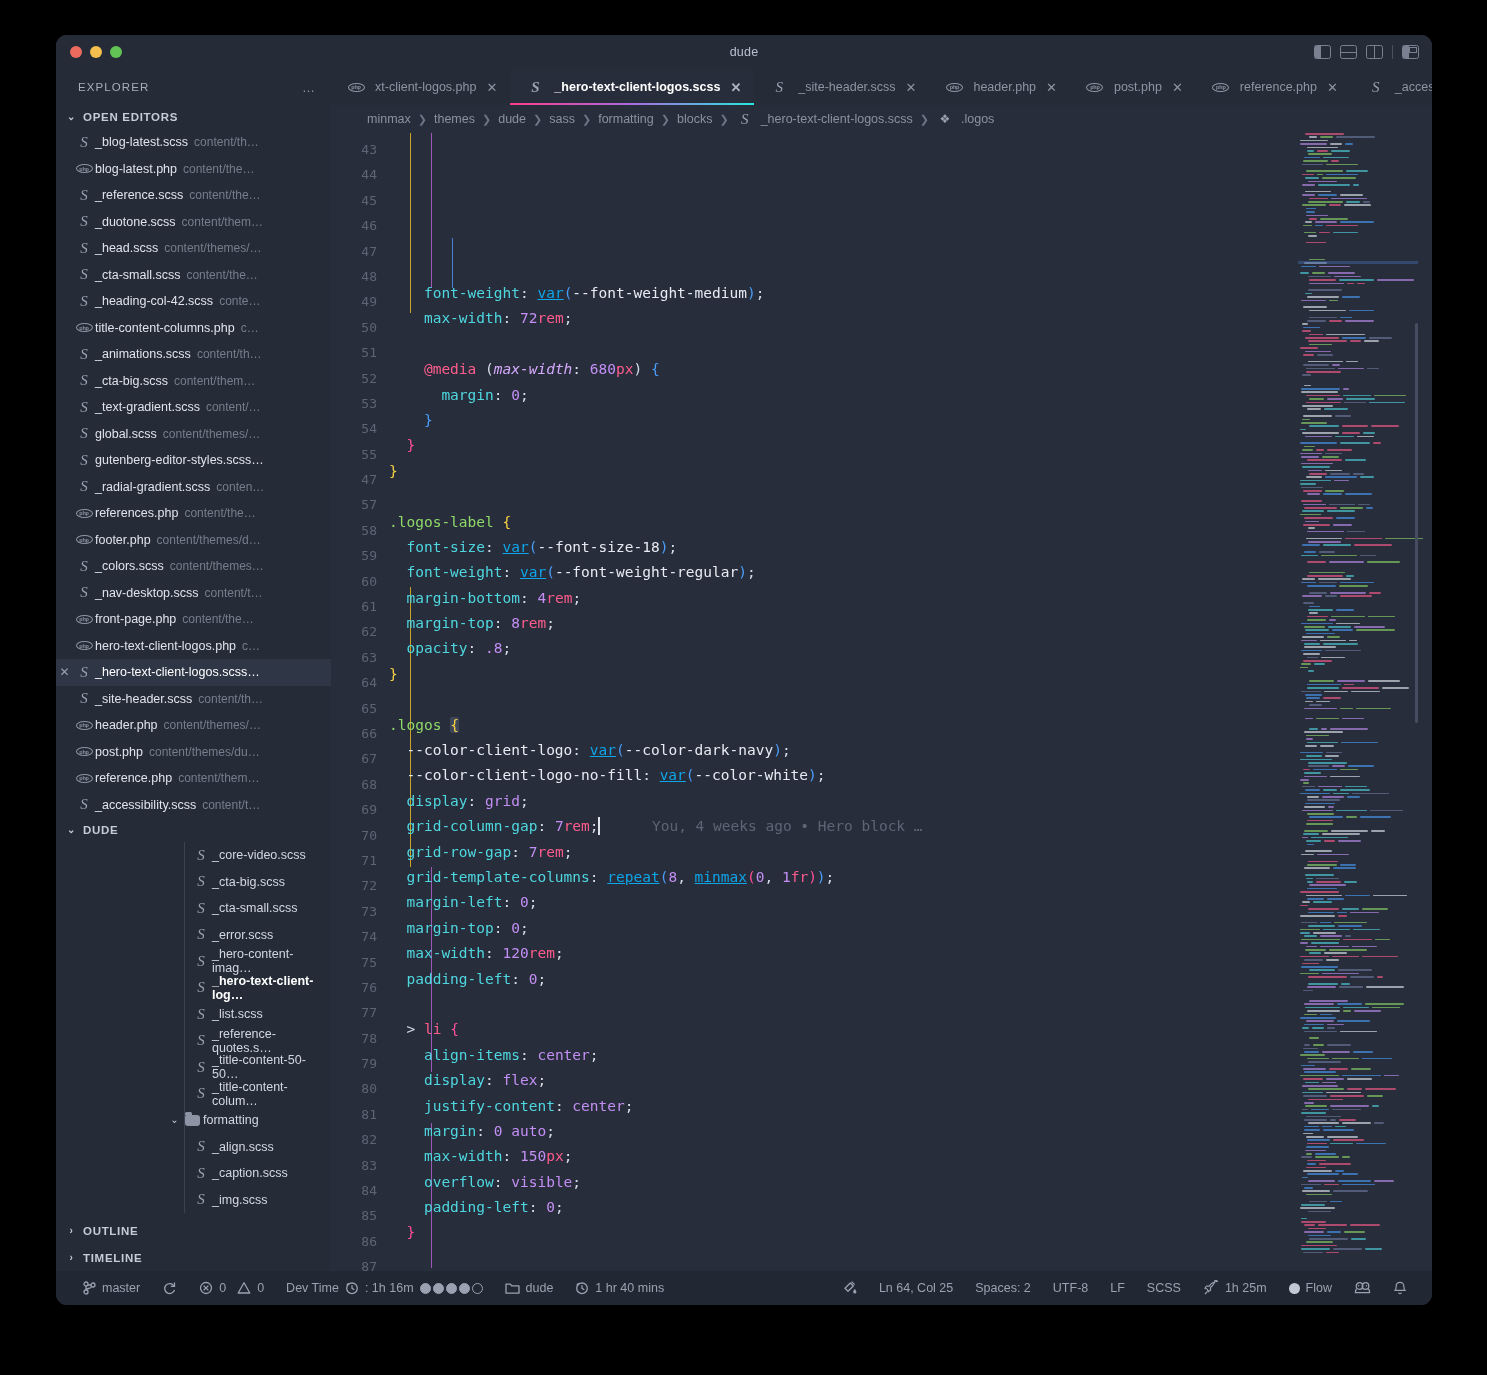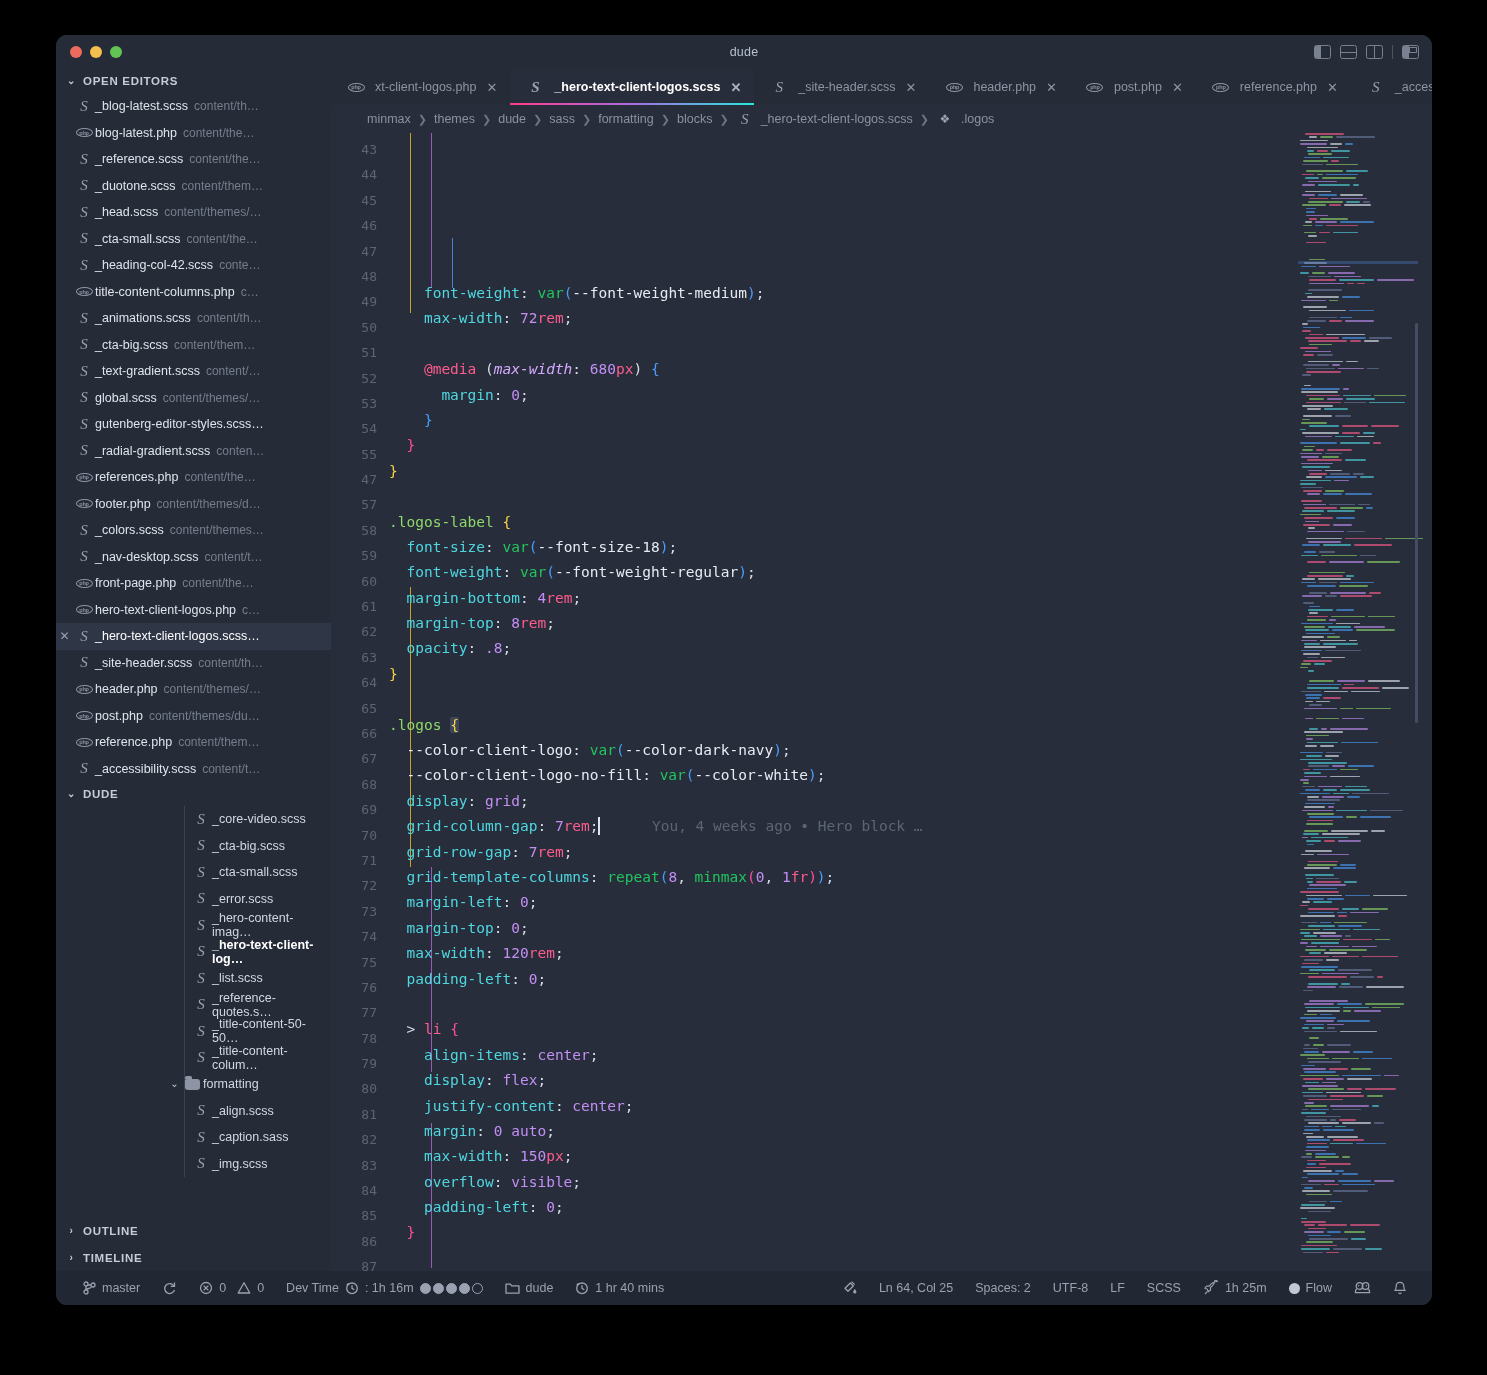--- a/index.html
+++ b/index.html
@@ -150,21 +150,21 @@
   .ig.g2 { background:#9b59b6; }
   .ig.g3 { background:#4a7fd4; }
 
   
   .t-sel   { color:#8fd96a; }      
   .t-prop  { color:#4fd7e0; }      
   .t-punc  { color:#d7dde8; }
   .t-brace { color:#f7d147; }
   .t-brace2{ color:#ff4f9a; }
   .t-brace3{ color:#4a9df8; }
-  .t-fn    { color:#22c55e; }      
+  .t-fn    { color:#0ea5e9;text-decoration:underline; }      
   .t-num   { color:#c38ff5; }      
   .t-unit  { color:#ff5c8d; }      
   .t-val   { color:#c38ff5; }      
   .t-var   { color:#e6ebf3; }      
   .t-at    { color:#ff5c8d; }
   .t-media { color:#d6aaff; font-style:italic; }
   .t-tag   { color:#ff5c8d; }
   .t-blame { color:#5d6575; }
   .cursor {
     display:inline-block; width:2px; height:18px; background:#dfe4ec;
@@ -203,20 +203,24 @@
       <div class="li-ico b"></div>
       <div class="li-ico c"></div>
       <div class="li-sep"></div>
       <div class="li-ico d"></div>
     </div>
   </div>
 
   <div class="body">
 
     <div class="sidebar">
+      <div class="sb-head">
+        <span>EXPLORER</span>
+        <span class="sb-dots">…</span>
+      </div>
       <div class="sb-scroll">
         <div class="section-head">
           <span class="chev">⌄</span>
           <span>OPEN EDITORS</span>
         </div>
         <div id="open-editors-list">
             <div class="row">
               <span class="spacer"></span>
               <span class="ico">
                 <span class="scss-ico">S</span>
@@ -525,21 +529,21 @@
                 <span class="scss-ico">S</span>
               </span>
               <span class="lbl">_align.scss</span>
             </div>
             <div class="tree-row">
               <span class="guide"></span>
               <span style="flex: 0 0 134px;"></span>
               <span class="ico">
                 <span class="scss-ico">S</span>
               </span>
-              <span class="lbl">_caption.sass</span>
+              <span class="lbl">_caption.scss</span>
             </div>
             <div class="tree-row">
               <span class="guide"></span>
               <span style="flex: 0 0 134px;"></span>
               <span class="ico">
                 <span class="scss-ico">S</span>
               </span>
               <span class="lbl">_img.scss</span>
             </div>
           </div>

